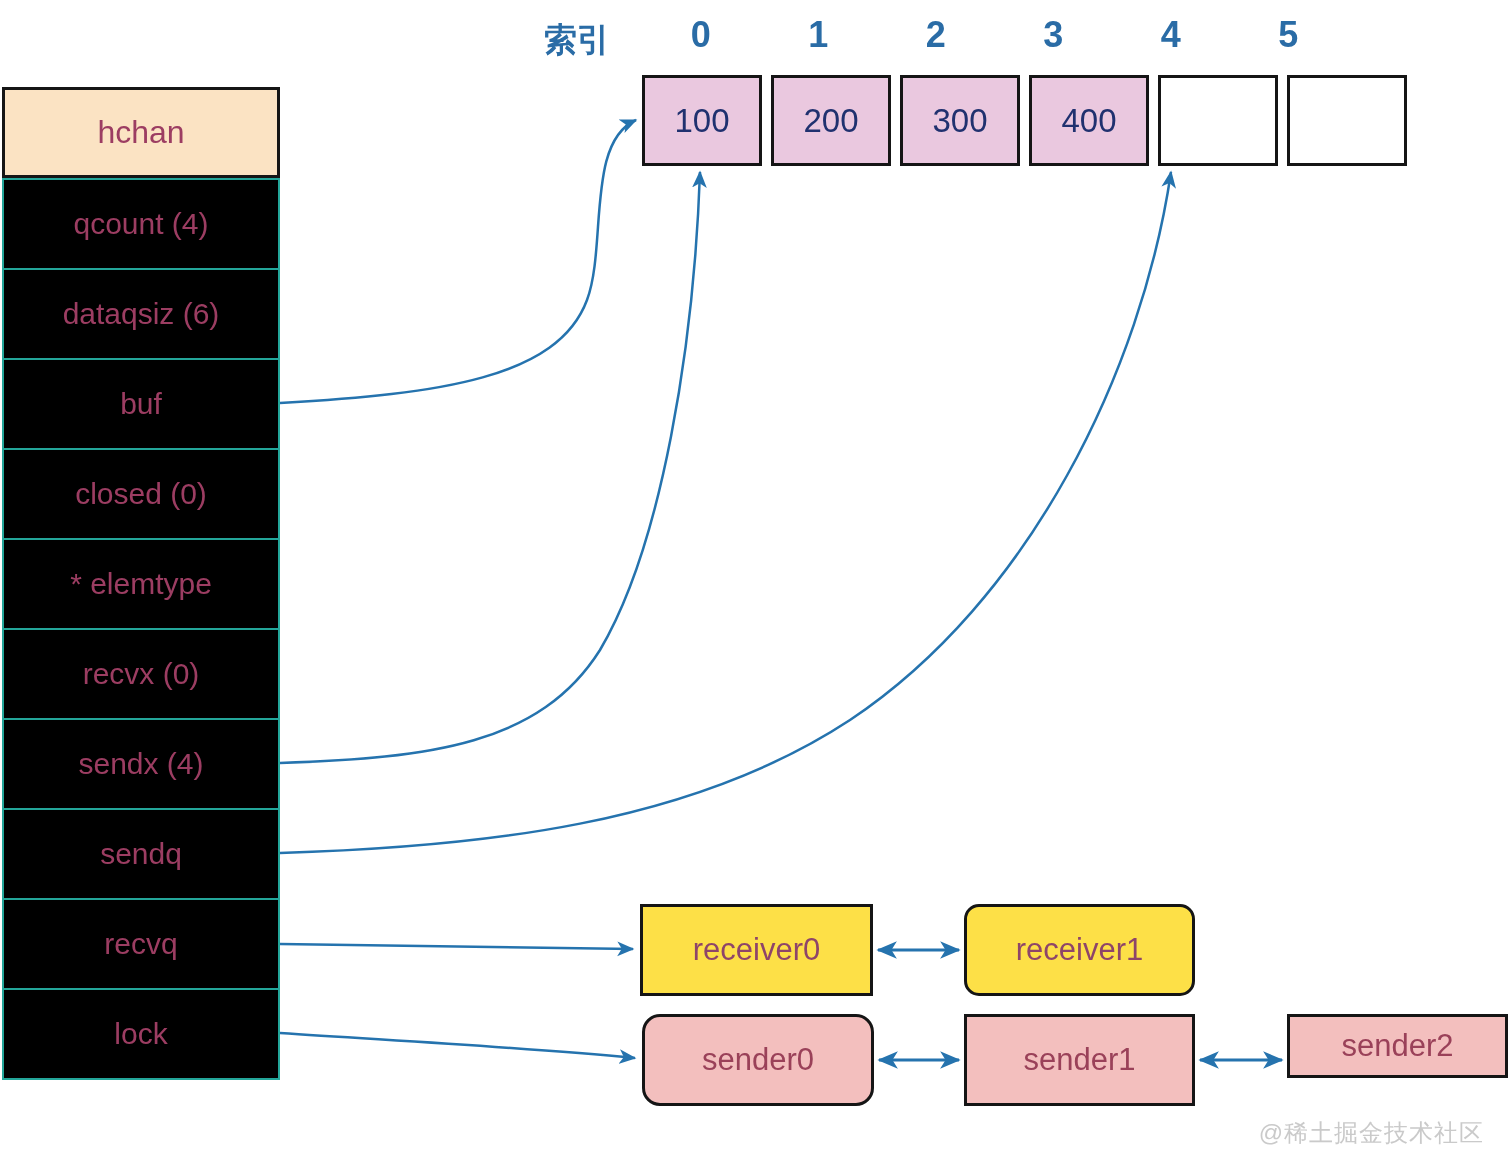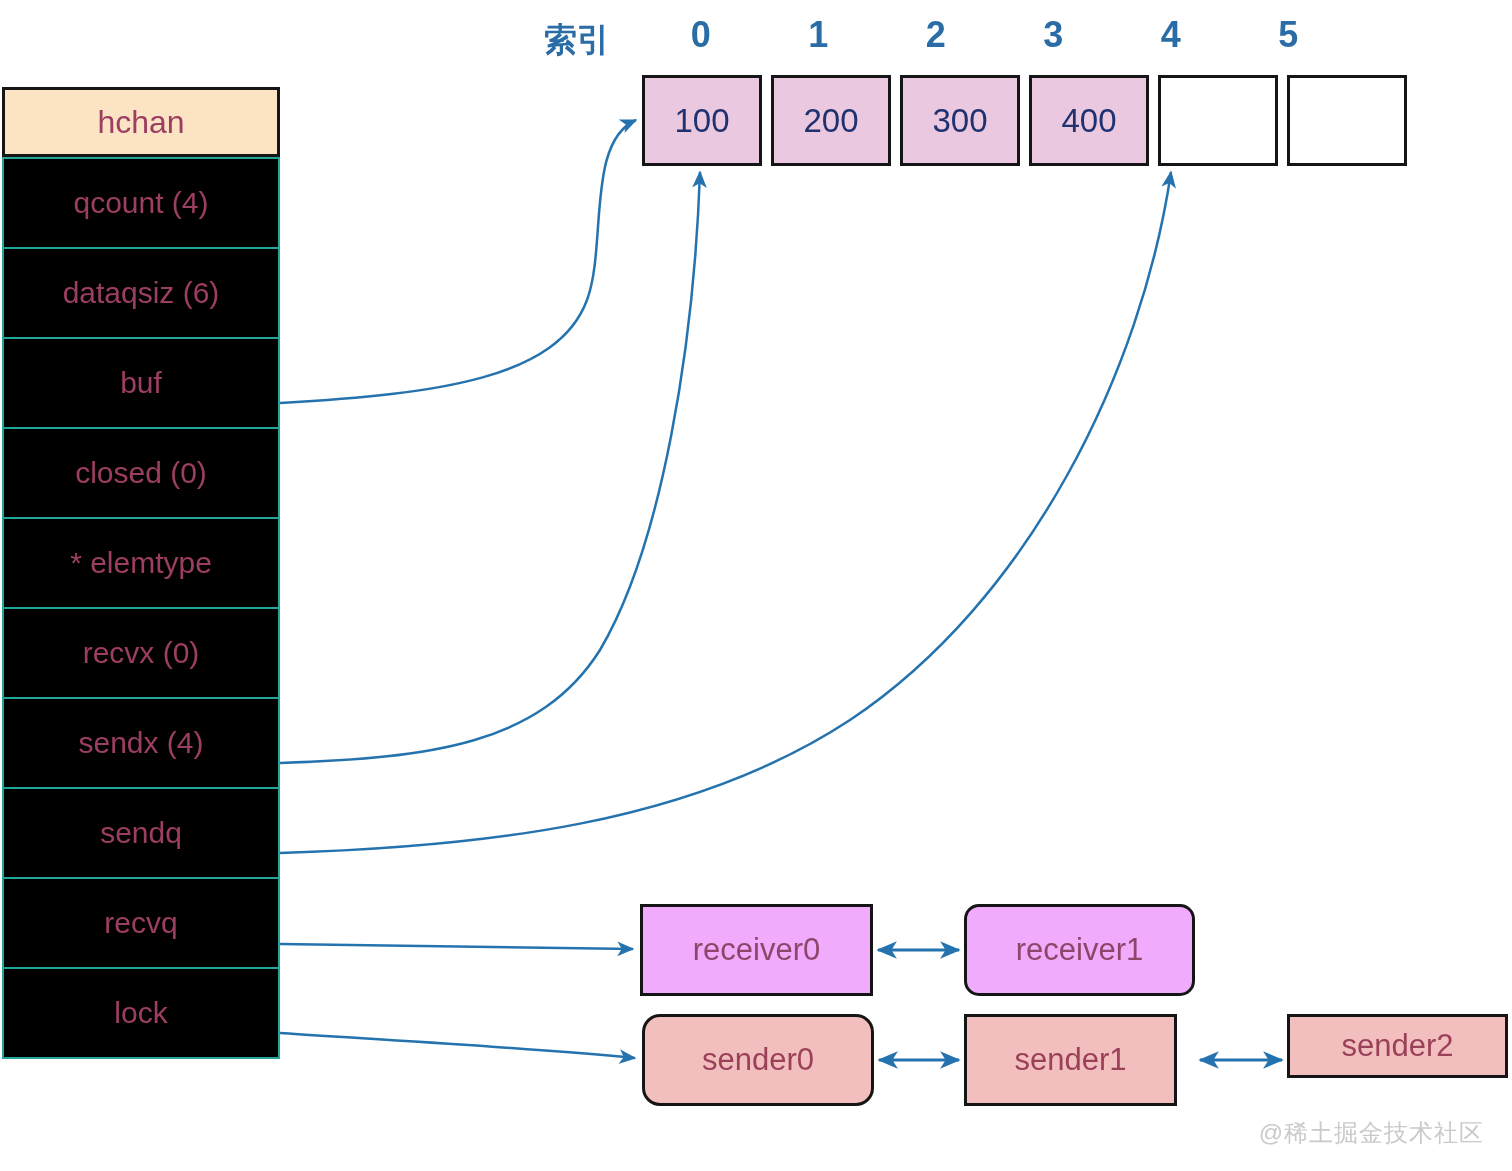--- a/index.html
+++ b/index.html
@@ -4,21 +4,21 @@
 <style>
   html,body { margin:0; padding:0; background:#ffffff; }
   .canvas {
     position:relative; width:1512px; height:1171px; background:#ffffff;
     font-family:"Liberation Sans", sans-serif; overflow:hidden;
   }
 
   
   .hchan-table { position:absolute; left:2px; top:87px; width:278px; }
   .hchan-header {
-    box-sizing:border-box; height:70px; background:#FBE3C3;
+    box-sizing:border-box; height:91px; background:#FBE3C3;
     border:3px solid #151515;
     display:flex; align-items:center; justify-content:center;
     font-size:32px; color:#9C3D62;
   }
   .hchan-row {
     box-sizing:border-box; height:92px; background:#000000;
     border:2px solid #23A69A; margin-top:-2px;
     display:flex; align-items:center; justify-content:center;
     font-size:30px; color:#9C3D62;
   }
@@ -48,27 +48,27 @@
   .buf-cell.first { margin-left:0; }
   .buf-cell.filled { background:#EAC8DF; }
 
   
   .queue-box {
     position:absolute; box-sizing:border-box;
     border:3px solid #151515;
     display:flex; align-items:center; justify-content:center;
     font-size:31px;
   }
-  .receiver { background:#f0abfc; color:#8E4569; }
+  .receiver { background:#fde047; color:#8E4569; }
   .sender   { background:#F3BFBE; color:#9A4159; }
 
   #recv0 { left:640px;  top:904px;  width:233px; height:92px; }
   #recv1 { left:964px;  top:904px;  width:231px; height:92px;border-radius:15px; }
   #send0 { left:642px;  top:1014px; width:232px; height:92px;border-radius:18px; }
-  #send1 { left:964px;  top:1014px; width:213px; height:92px; }
+  #send1 { left:964px;  top:1014px; width:231px; height:92px; }
   #send2 { left:1287px; top:1014px; width:221px; height:64px; }
 
   
   .arrows { position:absolute; left:0; top:0; width:1512px; height:1171px; pointer-events:none; }
 
   
   .watermark {
     position:absolute; right:28px; top:1117px;
     font-size:24px; color:#CACACA; letter-spacing:1px;
   }

